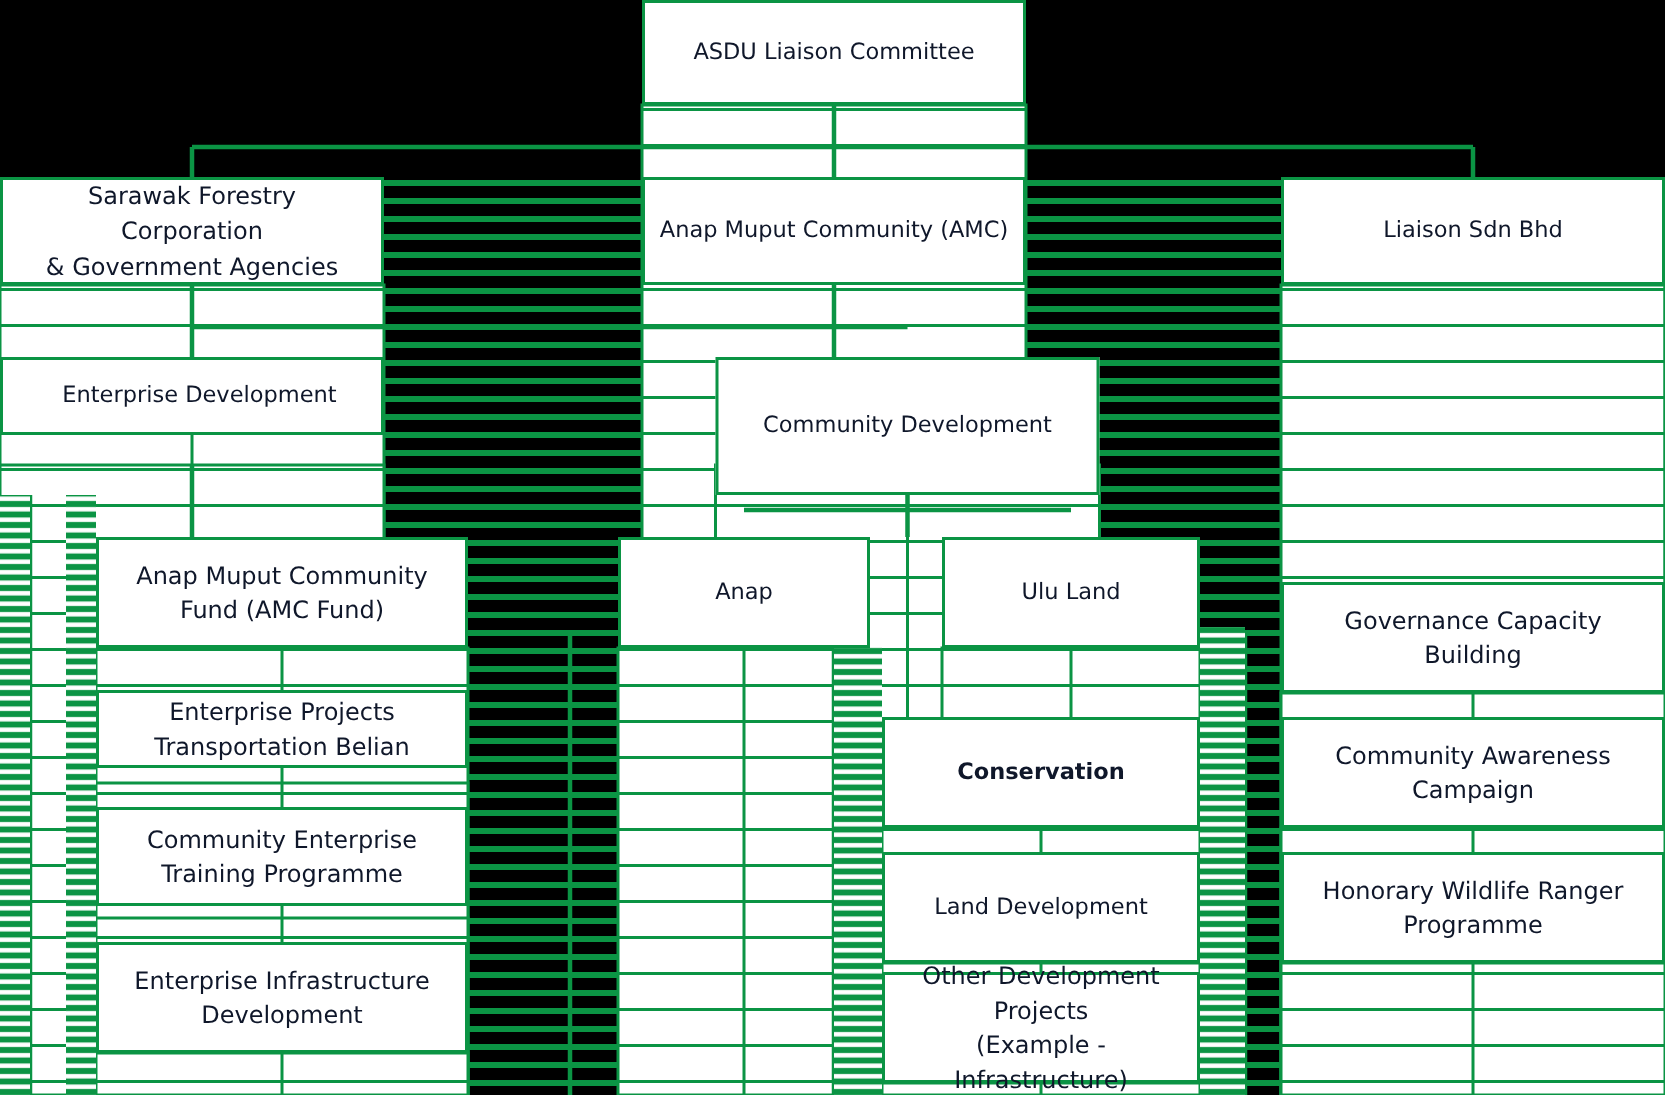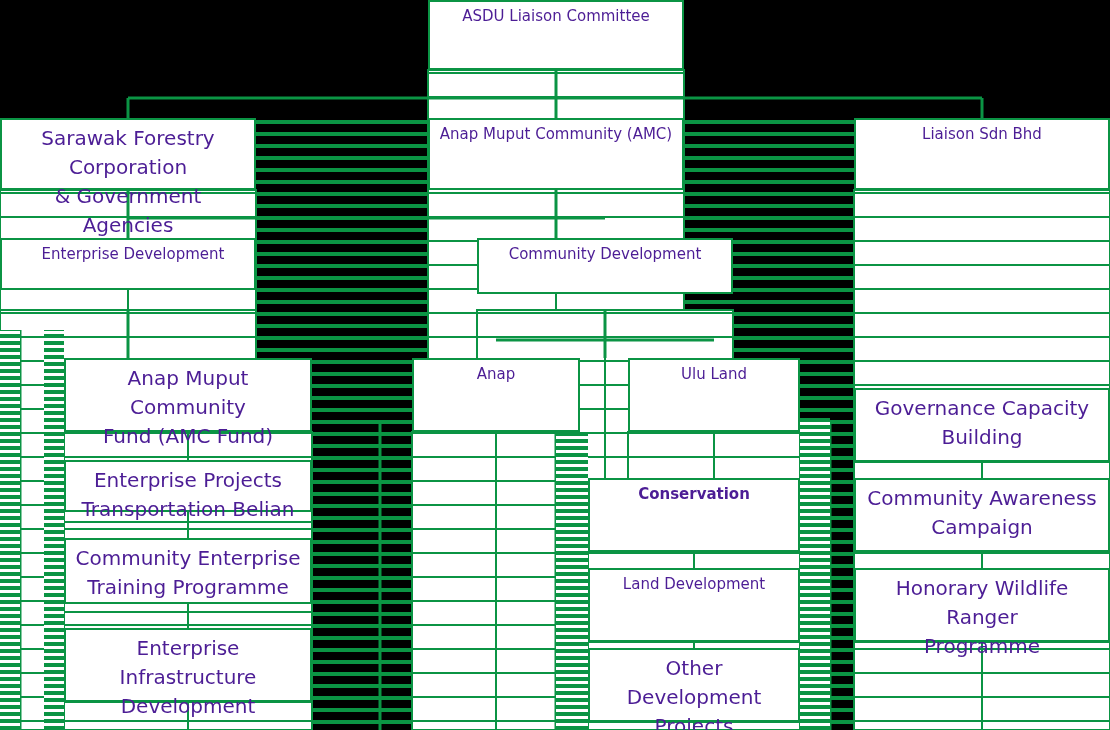--- a/index.html
+++ b/index.html
@@ -1,24 +1,24 @@
 <!DOCTYPE html>
 <html><head>
 <meta charset="utf-8">
 <style>
   html,body{margin:0;padding:0;background:#000;}
   body{width:1110px;height:730px;overflow:hidden;
        font-family:"DejaVu Sans","Liberation Sans",sans-serif;}
   #stage{position:relative;width:1110px;height:730px;background:#000;}
   svg{position:absolute;top:0;left:0;}
   .node{position:absolute;background:#fff;border:2px solid #0b9444;
-        display:flex;justify-content:center;text-align:center;
-        color:#4c1d95;font-size:15px;line-height:1.45;box-sizing:border-box;
+        display:flex;align-items:center;justify-content:center;text-align:center;
+        color:#0f172a;font-size:15px;line-height:1.45;box-sizing:border-box;
         padding:4px 8px;z-index:6;}
-  .node.small{font-size:20px;}
+  .node.small{font-size:16px;}
 </style>
 </head>
 <body>
 
 <div id="stage">
 
   <svg id="layer-back" width="1110" height="730">
     <defs>
       <pattern id="stripeDark" width="8" height="12" patternUnits="userSpaceOnUse">
         <rect width="8" height="12" fill="#000"></rect>
@@ -132,21 +132,21 @@
       </div>
       <div class="node" style="left: 428px; top: 118px; width: 256px; height: 72px;">
         <span>Anap Muput Community (AMC)</span>
       </div>
       <div class="node" style="left: 854px; top: 118px; width: 256px; height: 72px;">
         <span>Liaison Sdn Bhd</span>
       </div>
       <div class="node" style="left: 0px; top: 238px; width: 256px; height: 52px; padding-left: 18px;">
         <span>Enterprise Development</span>
       </div>
-      <div class="node" style="left: 477px; top: 238px; width: 256px; height: 56px;">
+      <div class="node" style="left: 477px; top: 238px; width: 256px; height: 92px;">
         <span>Community Development</span>
       </div>
       <div class="node small" style="left: 64px; top: 358px; width: 248px; height: 74px;">
         <span>Anap Muput Community<br>Fund (AMC Fund)</span>
       </div>
       <div class="node" style="left: 412px; top: 358px; width: 168px; height: 74px;">
         <span>Anap</span>
       </div>
       <div class="node" style="left: 628px; top: 358px; width: 172px; height: 74px;">
         <span>Ulu Land</span>

